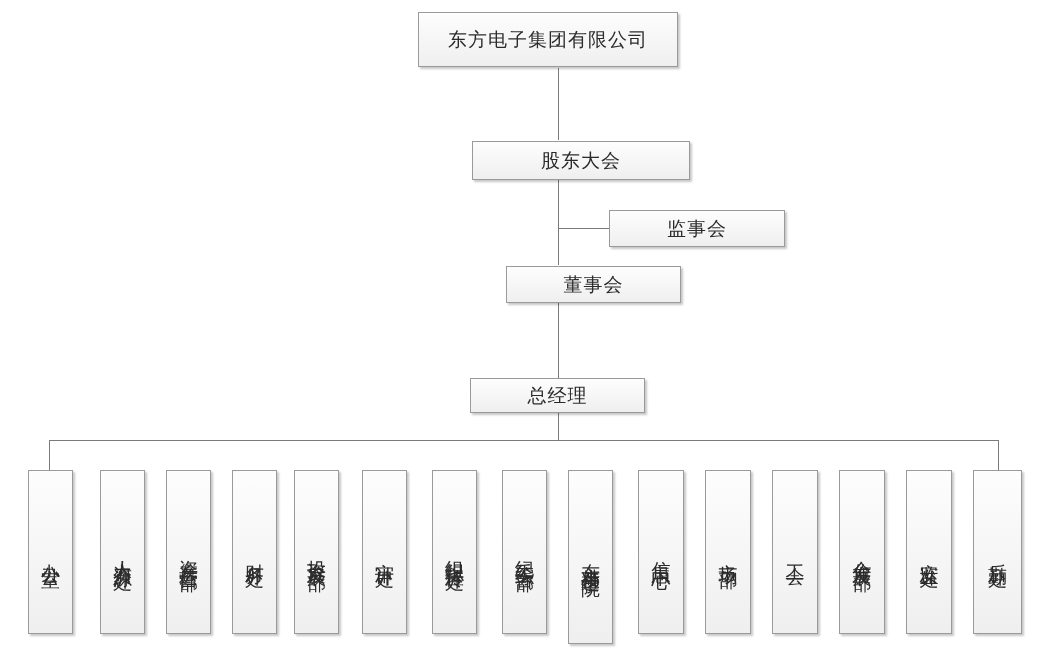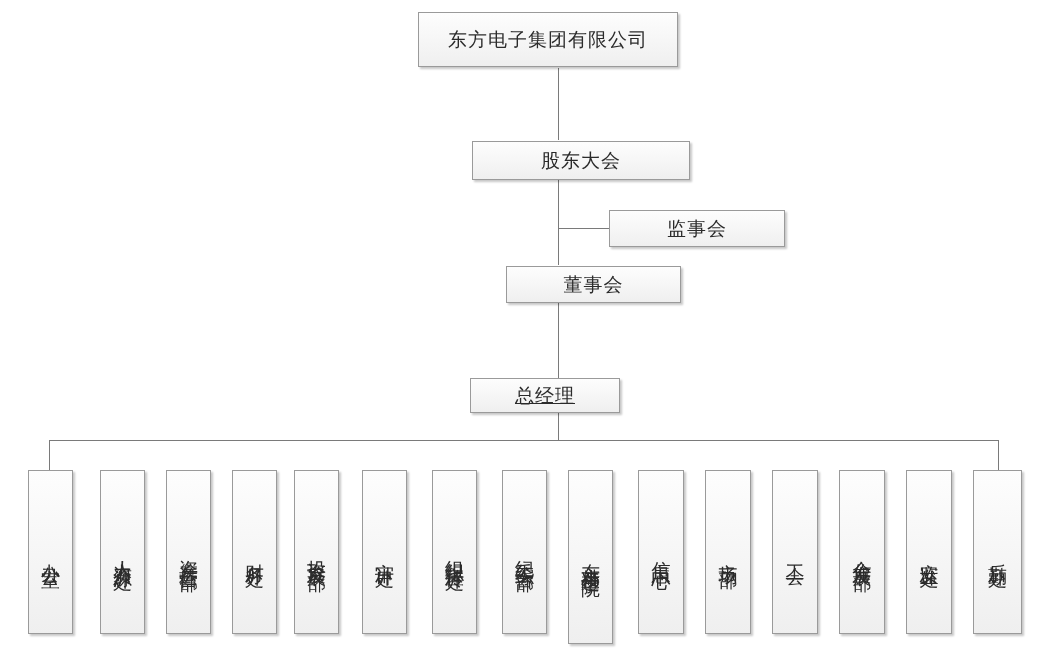--- a/index.html
+++ b/index.html
@@ -96,21 +96,21 @@
   </div>
 
   <div class="node h-box" style="left:609px; top:210px; width:176px; height:37px;">
     <span class="label">监事会</span>
   </div>
 
   <div class="node h-box" style="left:470px; top:266px; width:175px; height:37px;margin-left:36px;">
     <span class="label">董事会</span>
   </div>
 
-  <div class="node h-box" style="left:470px; top:378px; width:150px; height:35px;text-decoration:underline;">
+  <div class="node h-box" style="left:470px; top:378px; width:175px; height:35px;">
     <span class="label">总经理</span>
   </div>
 
   <div class="node v-box" style="left:28px; top:470px; width:45px; height:164px;">
     <span class="label">办公室</span>
   </div>
 
   <div class="node v-box" style="left:100px; top:470px; width:45px; height:164px;">
     <span class="label">人力资源处</span>
   </div>

